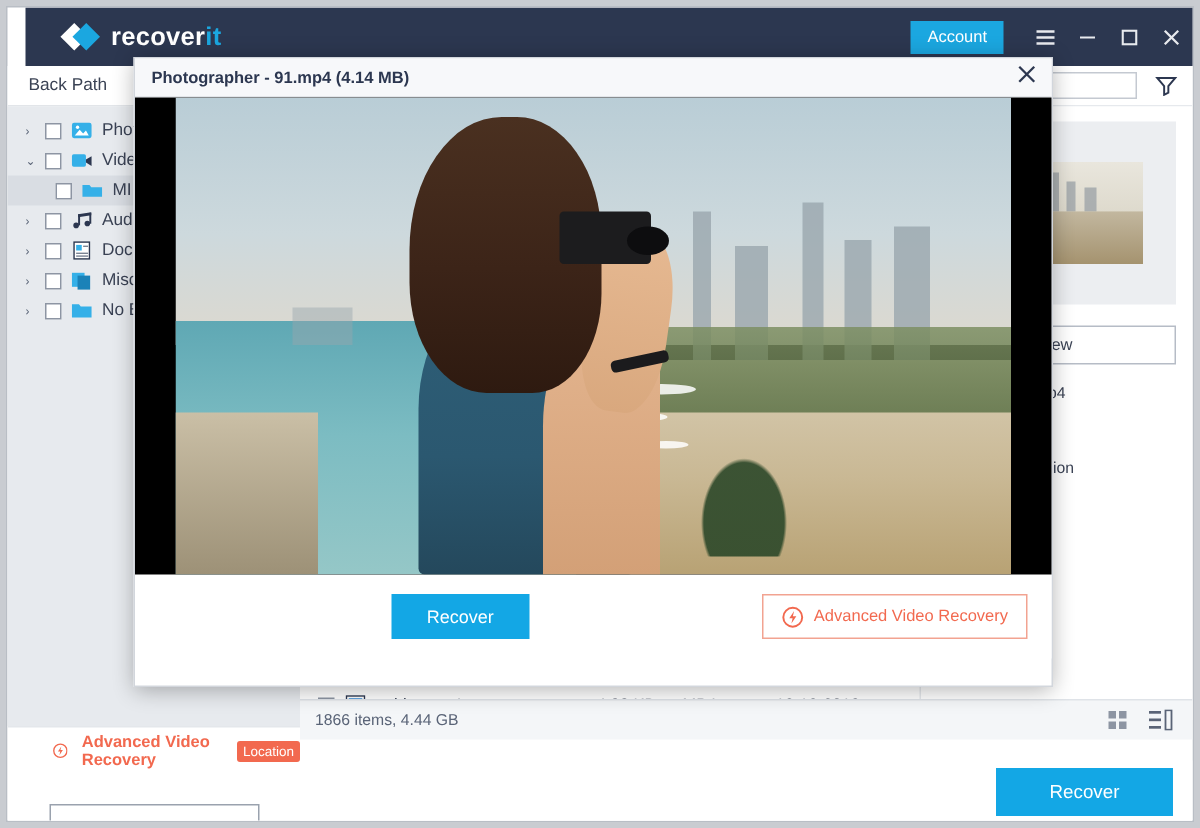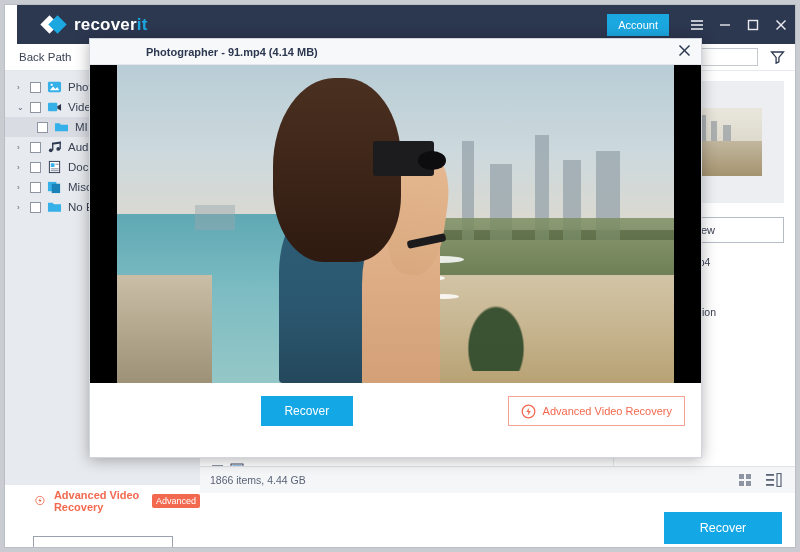--- a/index.html
+++ b/index.html
@@ -184,21 +184,20 @@
 
   
   .modal-shadow {
     position: absolute; left: 84px; top: 33px; width: 613px; height: 420px;
     background: #ffffff; box-shadow: 0 2px 14px rgba(0,0,0,.30);
     border: 1px solid #d2d6dc;
   }
   .modal-head {
     height: 26px; background: #f7f8fa; display: flex; align-items: center;
     border-bottom: 1px solid #e3e6ea;
-    padding-left: 45px;
   }
   .modal-title { font-size: 11px; font-weight: bold; color: #2c3750; margin-left: 11px; }
   .modal-close {
     margin-left: auto; margin-right: 10px; cursor: pointer; color: #2c3750;
   }
   .video-stage {
     height: 318px; background: #000000; position: relative; overflow: hidden;
   }
   .frame {
     position: absolute; left: 27px; top: 0; width: 557px; height: 318px;
@@ -418,21 +417,21 @@
         </div>
       </div>
     </div>
 
     <div class="adv-strip">
       <svg class="adv-icon" width="15" height="15" viewBox="0 0 15 15">
         <circle cx="7.5" cy="7.5" r="6.3" fill="none" stroke="#f2694f" stroke-width="1.3"></circle>
         <path d="M8.4 3.4L5.2 8.1h2.2l-0.8 3.6 3.3-4.8H7.6z" fill="#f2694f"></path>
         </svg>
       <span class="adv-text">Advanced Video Recovery</span>
-      <span class="adv-badge">Advanced</span>
+      <span class="adv-badge">Location</span>
     </div>
 
     <div class="back-zone">
       <button class="back-btn">Back</button>
     </div>
 
     <div class="content">
       <div class="toolbar">
         <input class="search-box" type="text" placeholder="" style="">
         <svg class="funnel" width="15" height="14" viewBox="0 0 15 14">

